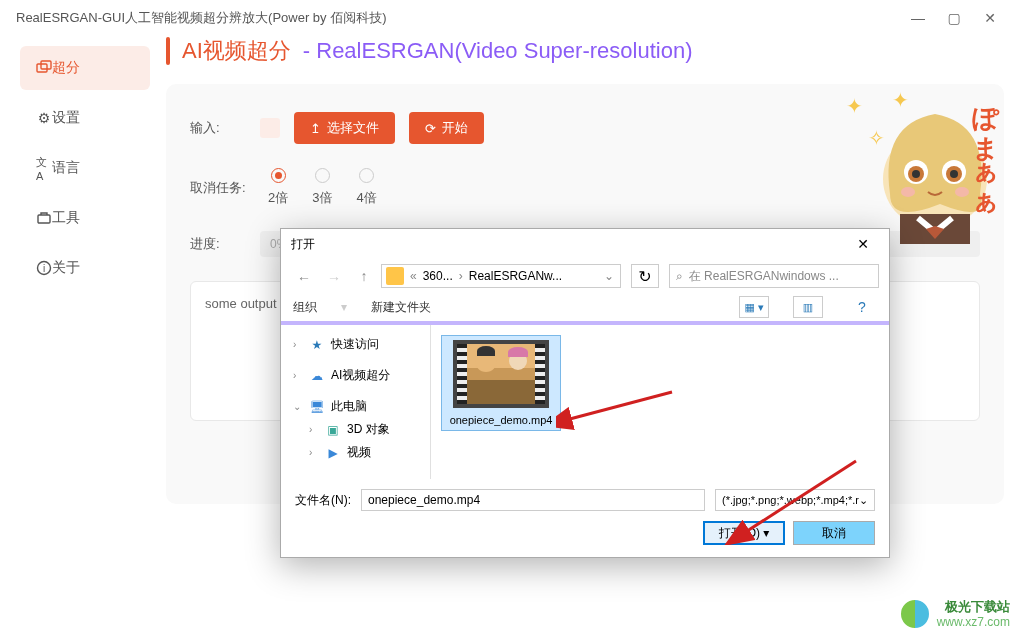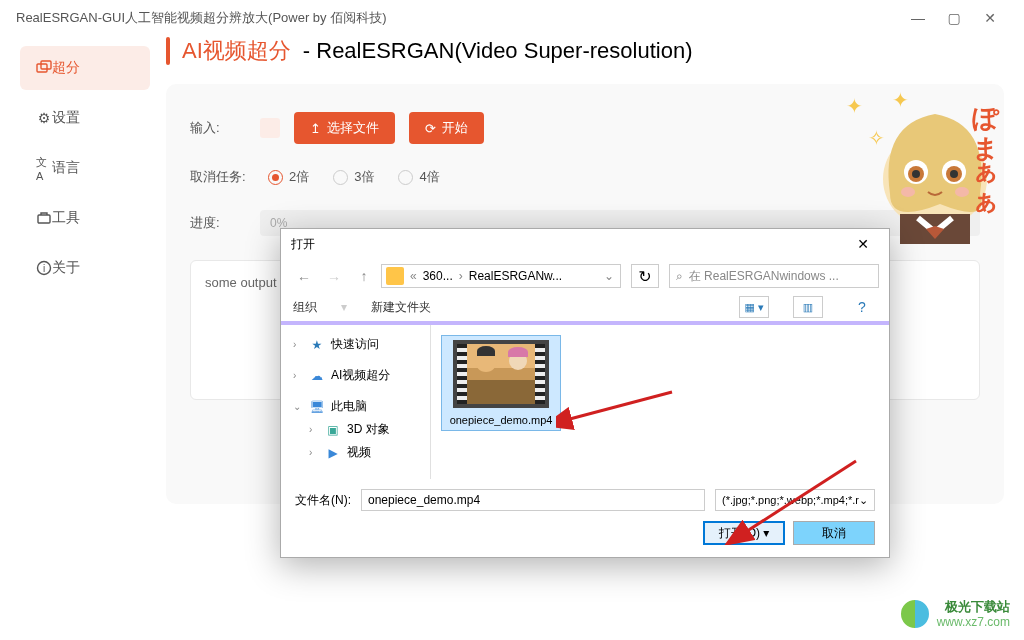--- a/index.html
+++ b/index.html
@@ -13,32 +13,32 @@
     
     .sidebar { width: 130px; padding-top: 10px; }
     .sidebar-item { height: 44px; display: flex; align-items: center; padding: 0 16px; border-radius: 6px; font-size: 14px; color: #555; cursor: pointer; margin-bottom: 6px; }
     .sidebar-item.active { background: #fcece7; color: #e6562f; font-weight: 500; }
     .sidebar-icon { width: 16px; height: 16px; display: flex; align-items: center; justify-content: center; }
     
     .content { flex: 1; position: relative; }
     .content-header { display: flex; align-items: center; gap: 12px; margin-bottom: 18px; }
     .accent-bar { width: 4px; height: 28px; background: #e6562f; border-radius: 2px; }
     .page-title { font-size: 22px; color: #e6562f; font-weight: 400; }
-    .page-subtitle { font-size: 22px; color: #000000; font-weight: 400; }
+    .page-subtitle { font-size: 22px; color: #8b5cf6; font-weight: 400; }
     
     .panel { background: #f9f9f9; border-radius: 10px; padding: 28px 24px; position: relative; height: 420px; }
     
     .row { display: flex; align-items: center; gap: 14px; margin-bottom: 24px; font-size: 13px; color: #555; }
     .row-label { min-width: 56px; }
     .input-dot { width: 20px; height: 20px; background: #fcece7; border-radius: 3px; }
     
     .btn-primary { background: #e6562f; color: #fff; border: none; padding: 7px 16px; border-radius: 4px; font-size: 13px; cursor: pointer; display: inline-flex; align-items: center; gap: 6px; }
     
     .radio-group { display: flex; gap: 24px; }
-    .radio-item { display: flex; align-items: center; gap: 6px; cursor: pointer; }
+    .radio-item { display: flex; align-items: center; gap: 6px; cursor: pointer; flex-direction: column; }
     .radio-circle { width: 15px; height: 15px; border: 1px solid #ccc; border-radius: 50%; display: flex; align-items: center; justify-content: center; }
     .radio-circle.checked { border-color: #e6562f; }
     .radio-circle.checked::after { content: ""; width: 7px; height: 7px; background: #e6562f; border-radius: 50%; }
     
     .progress-bar { flex: 1; height: 26px; background: #efefef; border-radius: 4px; display: flex; align-items: center; padding: 0 10px; color: #aaa; font-size: 12px; }
     
     .output-box { background: #fff; border: 1px solid #e8e8e8; border-radius: 6px; padding: 14px; height: 140px; font-size: 13px; color: #666; }
     
     
     .dialog { position: absolute; left: 280px; top: 228px; width: 610px; height: 330px; background: #fff; border: 1px solid #aaa; box-shadow: 0 8px 32px rgba(0,0,0,0.3); z-index: 100; display: flex; flex-direction: column; }

